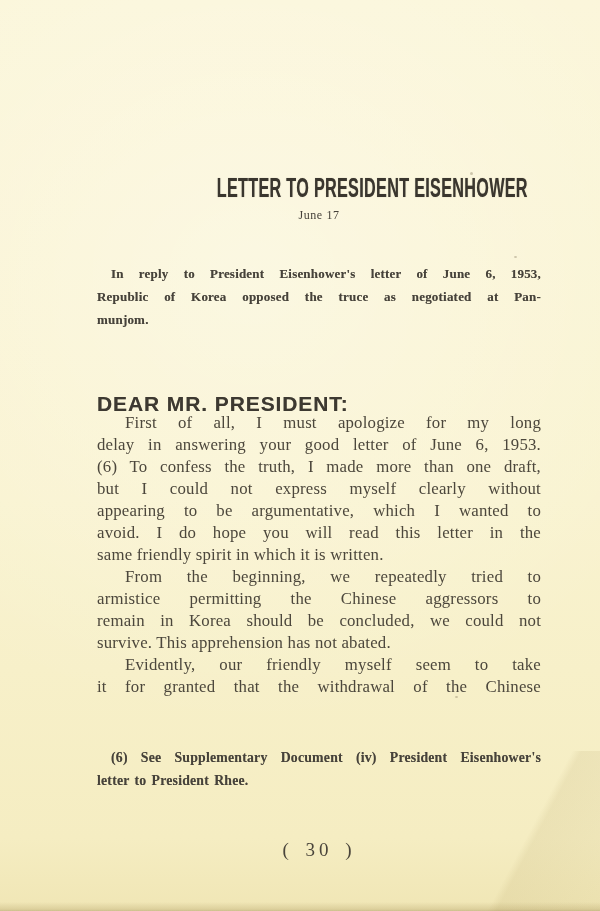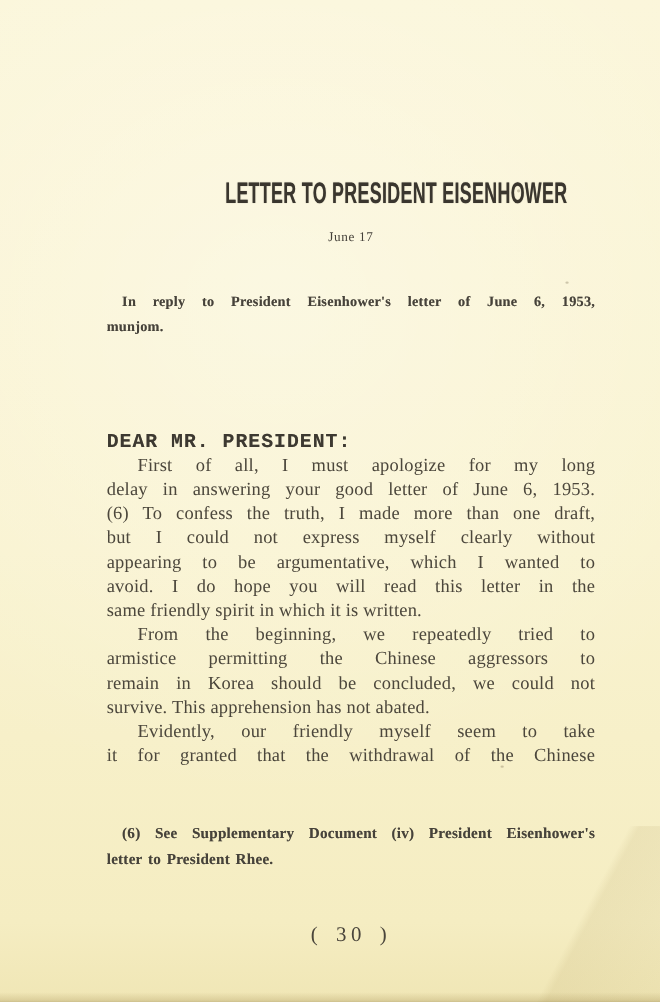--- a/index.html
+++ b/index.html
@@ -37,21 +37,21 @@
     background: rgba(120,110,80,0.35);
   }
   .speck.s1 { left: 470px; top: 172px; width: 3px; height: 3px; }
   .speck.s2 { left: 514px; top: 256px; width: 3px; height: 2px; }
   .speck.s3 { left: 455px; top: 696px; width: 3px; height: 2px; }
 
   .title {
     position: absolute;
     left: 97px; top: 156px;
     width: 444px;
-    margin: 4px;
+    margin: 16px;
     text-align: left;
     line-height: 28px;
     white-space: nowrap;
   }
   .title-inner {
     display: inline-block;
     font-family: "Liberation Sans", sans-serif;
     font-weight: 700;
     font-size: 27px;
     letter-spacing: 0.5px;
@@ -77,23 +77,23 @@
     font-weight: 700;
     line-height: 23px;
     color: #46423a;
     letter-spacing: 0.2px;
     word-spacing: 1.5px;
     text-shadow: 0 0 0.5px rgba(70,66,58,0.45);
   }
   .salutation {
     position: absolute;
     left: 97px; top: 392px;
-    font-family: Liberation Mono, monospace;
+    font-family: Liberation Sans, sans-serif;
     font-weight: 700;
-    font-size: 18px;
+    font-size: 21px;
     letter-spacing: 0.9px;
     color: #3d3931;
     text-shadow: 0 0 0.5px rgba(61,57,49,0.5);
     text-align: center;
   }
   .letter-body {
     position: absolute;
     left: 97px; top: 412px;
     width: 444px;
     font-size: 16.8px;
@@ -135,20 +135,21 @@
 <body>
 
 <div class="page">
 
   <h1 class="title"><span class="title-inner">LETTER TO PRESIDENT EISENHOWER</span></h1>
 
   <div class="date">June 17</div>
 
   <div class="intro">
     <div class="ln jl inds">In reply to President Eisenhower's letter of June 6, 1953,</div>
+    <div class="ln jl">Republic of Korea opposed the truce as negotiated at Pan-</div>
     <div class="ln ll">munjom.</div>
   </div>
 
   <div class="salutation">DEAR MR. PRESIDENT:</div>
 
   <div class="letter-body">
     <p>
       </p>
       <div class="ln jl ind">First of all, I must apologize for my long</div>
       <div class="ln jl">delay in answering your good letter of June 6, 1953.</div>

